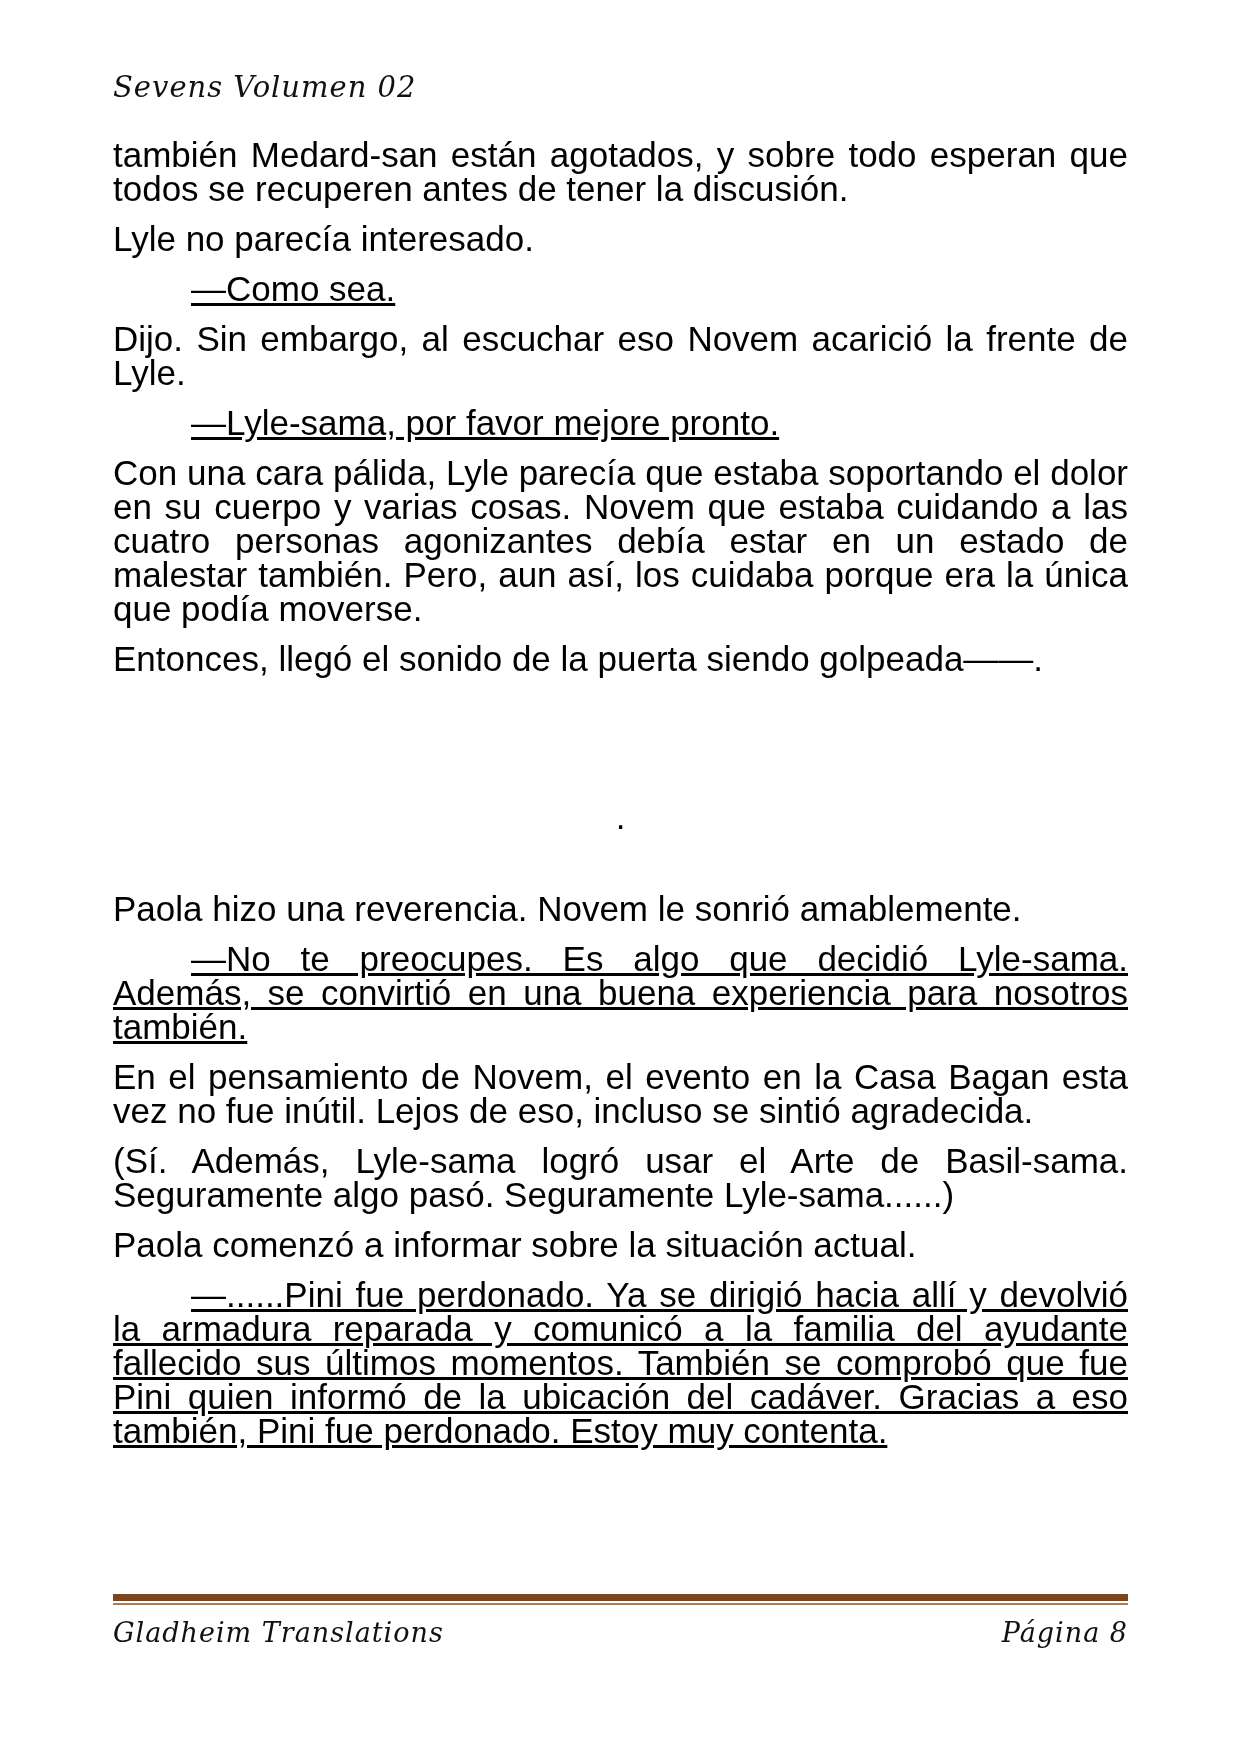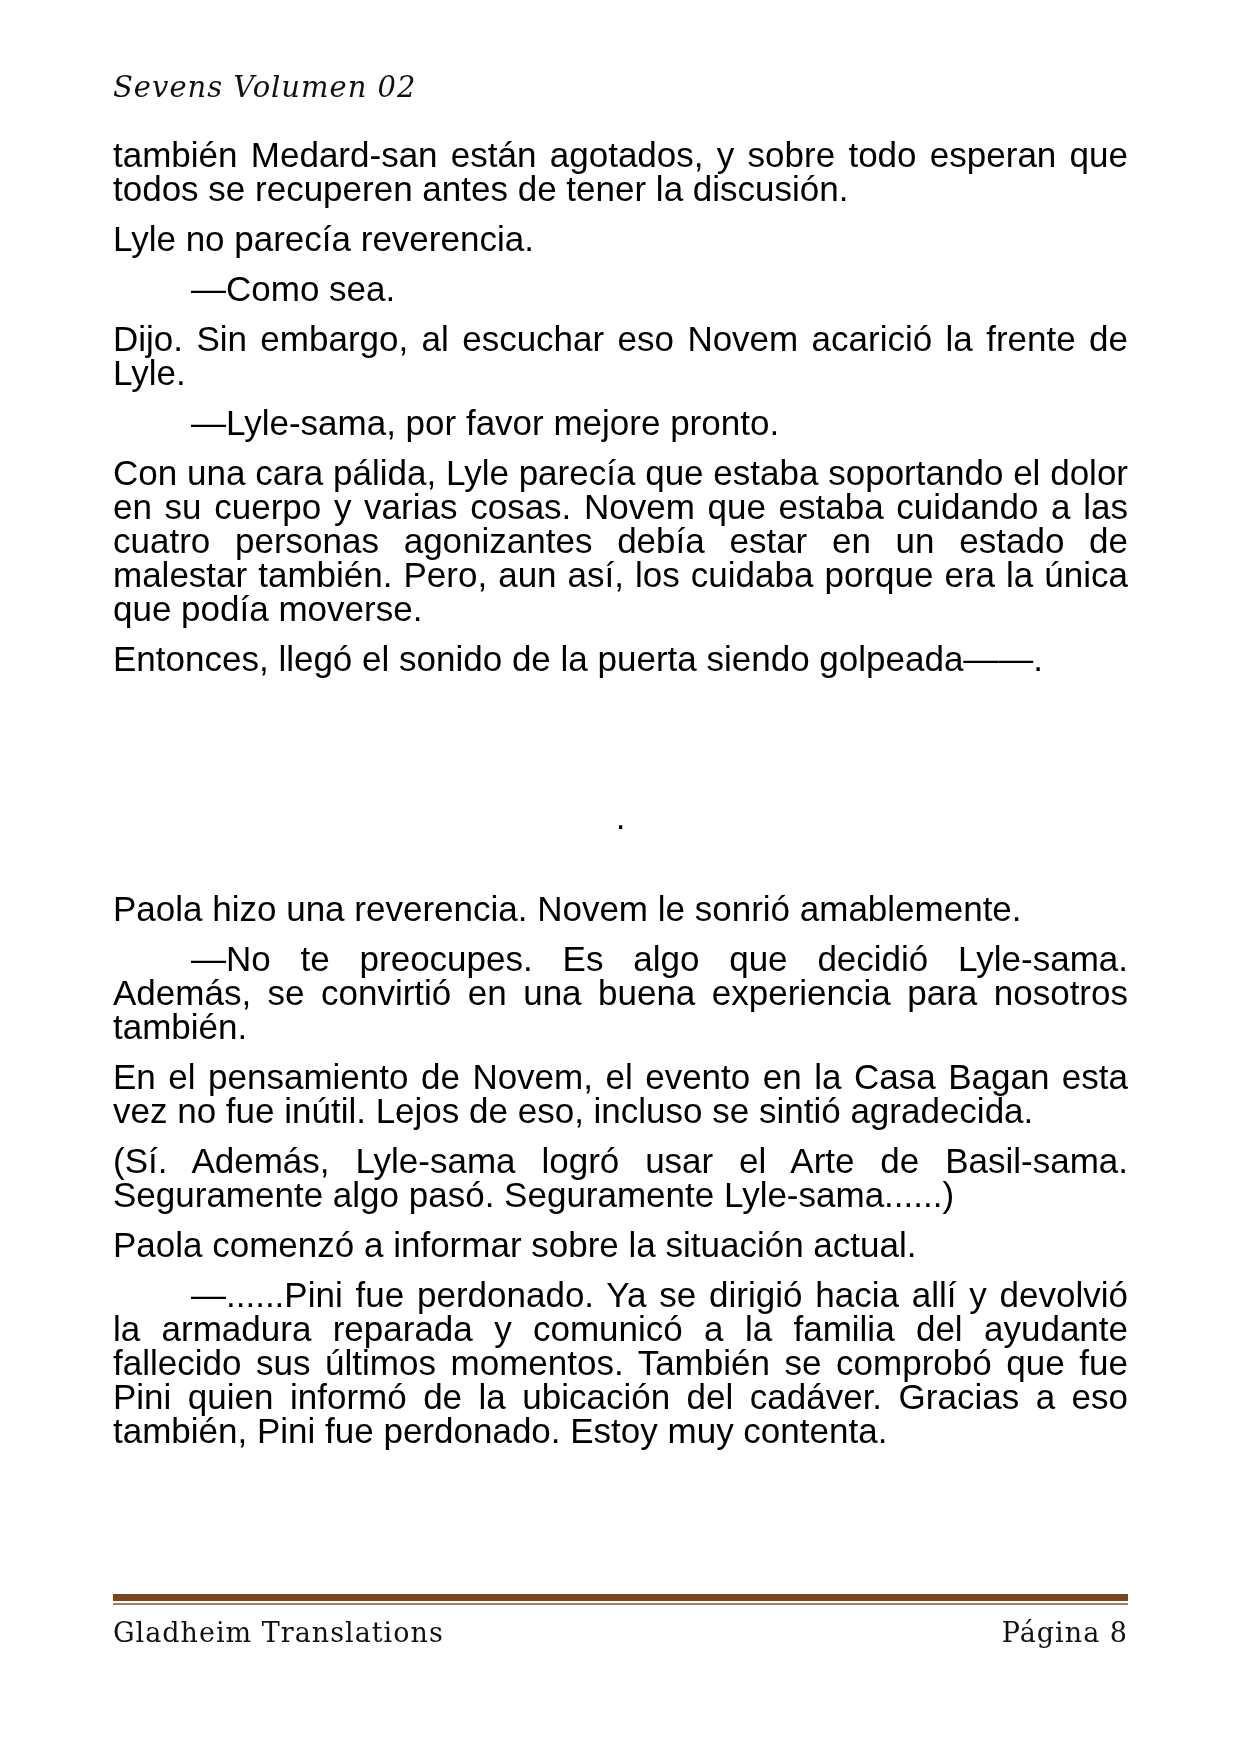--- a/index.html
+++ b/index.html
@@ -33,20 +33,21 @@
     right: 113px;
     font-size: 35px;
     line-height: 34px;
     text-align: justify;
   }
   .content p {
     margin: 0 0 16px 0;
   }
   .content p.dialogue {
     text-indent: 78px;
+    text-decoration: underline;
   }
   .content p.separator {
     text-align: center;
     text-indent: 0;
     margin-top: 124px;
     margin-bottom: 58px;
   }
   .page-footer {
     position: absolute;
     left: 113px;
@@ -58,35 +59,36 @@
     background: #ffffff;
     border-top: 7px solid #7c451c;
     border-bottom: 2px solid #a57f5d;
   }
   .footer-row {
     display: flex;
     justify-content: space-between;
     align-items: baseline;
     margin-top: 12px;
     font-family: "DejaVu Serif", serif;
+    font-style: italic;
     font-size: 27px;
     letter-spacing: 1px;
     color: #111111;
   }
 </style>
 </head>
 <body>
 
 <header class="page-header">
   <span>Sevens Volumen 02</span>
 </header>
 
 <main class="content" id="content">
     <p class="body">también Medard-san están agotados, y sobre todo esperan que todos se recuperen antes de tener la discusión.</p>
-    <p class="body">Lyle no parecía reverencia.</p>
+    <p class="body">Lyle no parecía interesado.</p>
     <p class="dialogue">—Como sea.</p>
     <p class="body">Dijo. Sin embargo, al escuchar eso Novem acarició la frente de Lyle.</p>
     <p class="dialogue">—Lyle-sama, por favor mejore pronto.</p>
     <p class="body">Con una cara pálida, Lyle parecía que estaba soportando el dolor en su cuerpo y varias cosas. Novem que estaba cuidando a las cuatro personas agonizantes debía estar en un estado de malestar también. Pero, aun así, los cuidaba porque era la única que podía moverse.</p>
     <p class="body">Entonces, llegó el sonido de la puerta siendo golpeada——.</p>
     <p class="separator">.</p>
     <p class="body">Paola hizo una reverencia. Novem le sonrió amablemente.</p>
     <p class="dialogue">—No te preocupes. Es algo que decidió Lyle-sama. Además, se convirtió en una buena experiencia para nosotros también.</p>
     <p class="body">En el pensamiento de Novem, el evento en la Casa Bagan esta vez no fue inútil. Lejos de eso, incluso se sintió agradecida.</p>
     <p class="body">(Sí. Además, Lyle-sama logró usar el Arte de Basil-sama. Seguramente algo pasó. Seguramente Lyle-sama......)</p>

